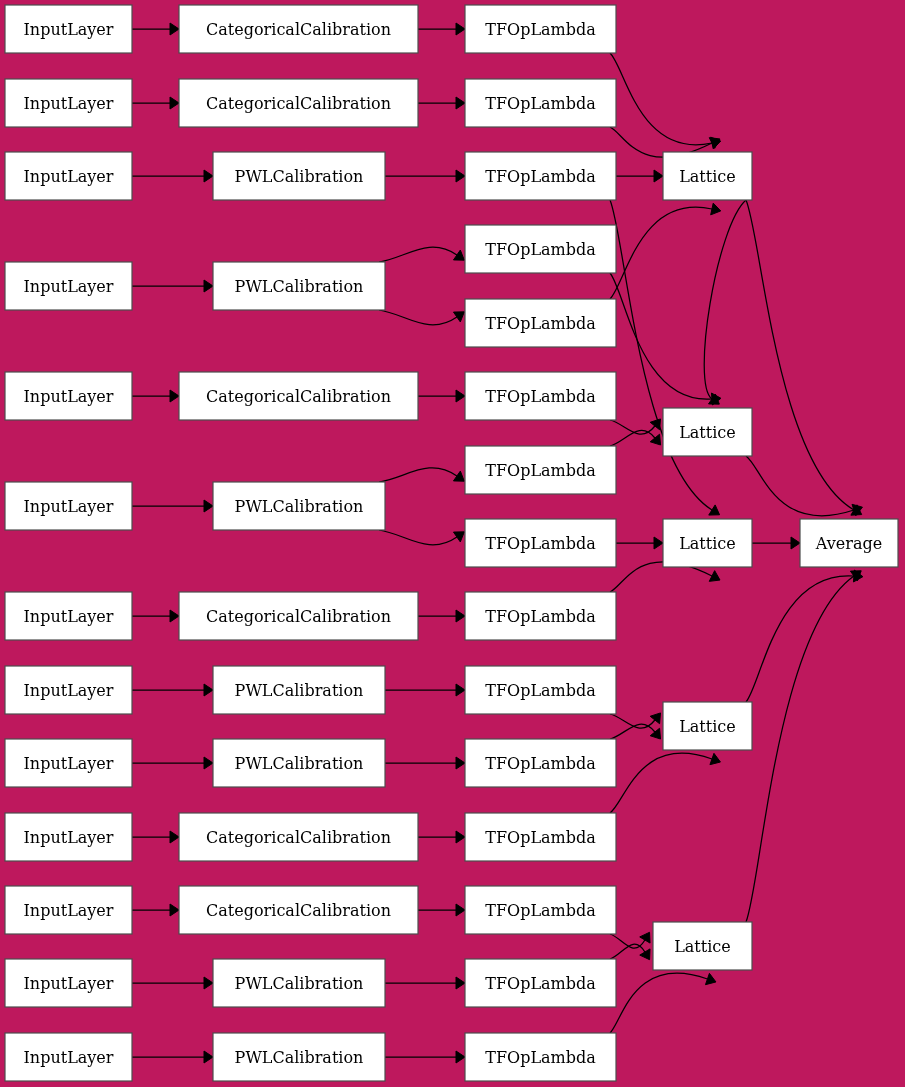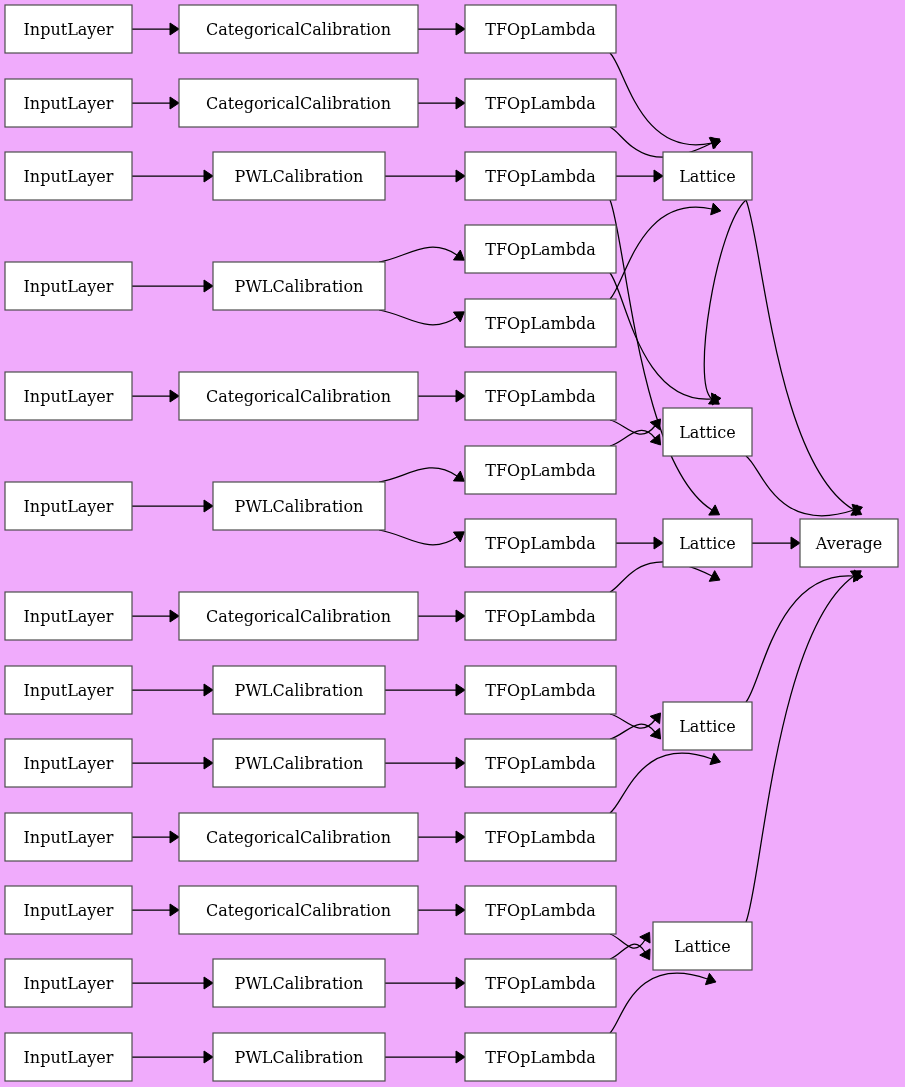--- a/index.html
+++ b/index.html
@@ -1,18 +1,18 @@
 <!DOCTYPE html>
 <html><head>
 <meta charset="utf-8">
 <style>
   html,body{margin:0;padding:0;background:#ffffff;}
   body{width:905px;height:1087px;overflow:hidden;
        font-family:"DejaVu Serif","Liberation Serif",serif;}
-  #canvas{position:relative;width:905px;height:1087px;background:#f0abfc;}
+  #canvas{position:relative;width:905px;height:1087px;background:#be185d;}
   svg#graph{position:absolute;left:0;top:0;width:905px;height:1087px;display:block;}
   .node rect{fill:#ffffff;stroke:#4d4d4d;stroke-width:1.2;}
   .node text{font-family:"DejaVu Serif","Liberation Serif",serif;
              font-size:16px;fill:#000000;dominant-baseline:middle;text-anchor:middle;}
   .edge path{fill:none;stroke:#000000;stroke-width:1.25;}
   .edge polygon{fill:#000000;stroke:#000000;stroke-width:1;}
 </style>
 </head>
 <body>
 

